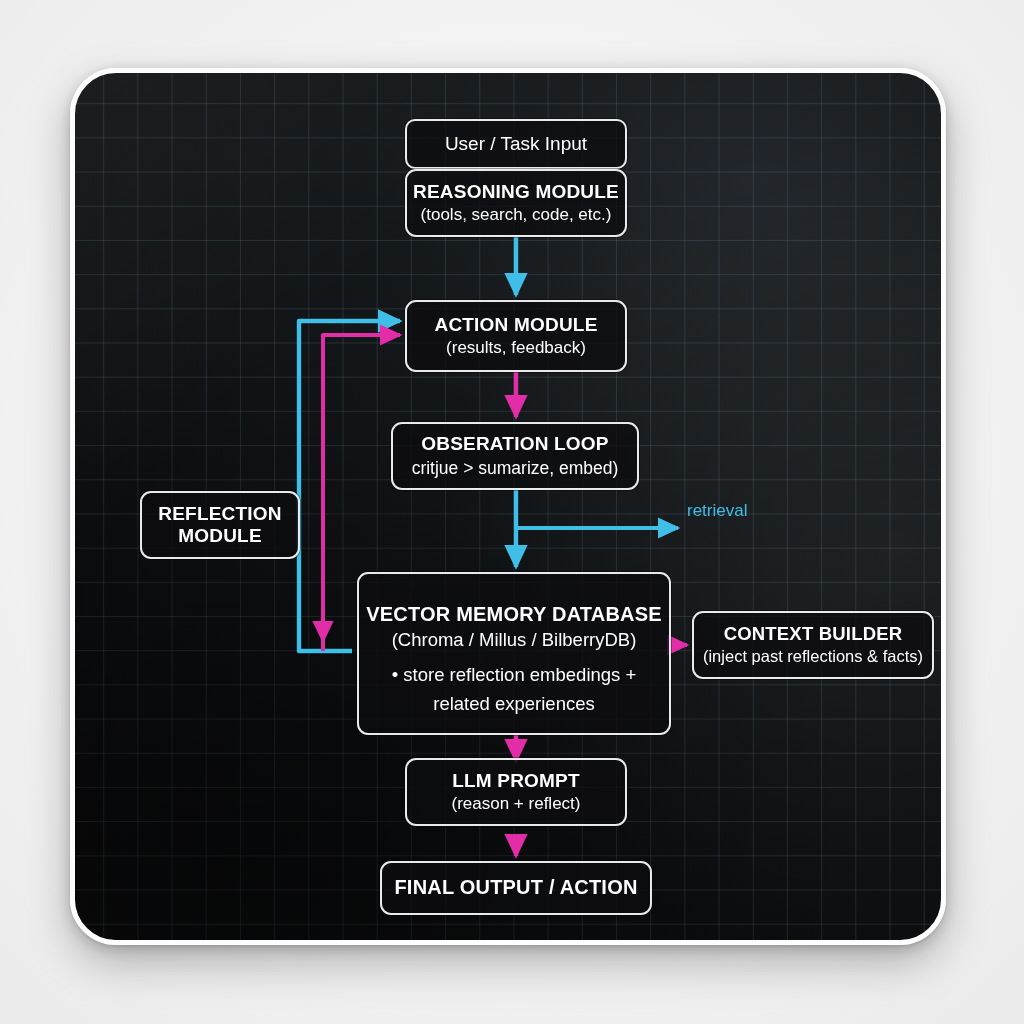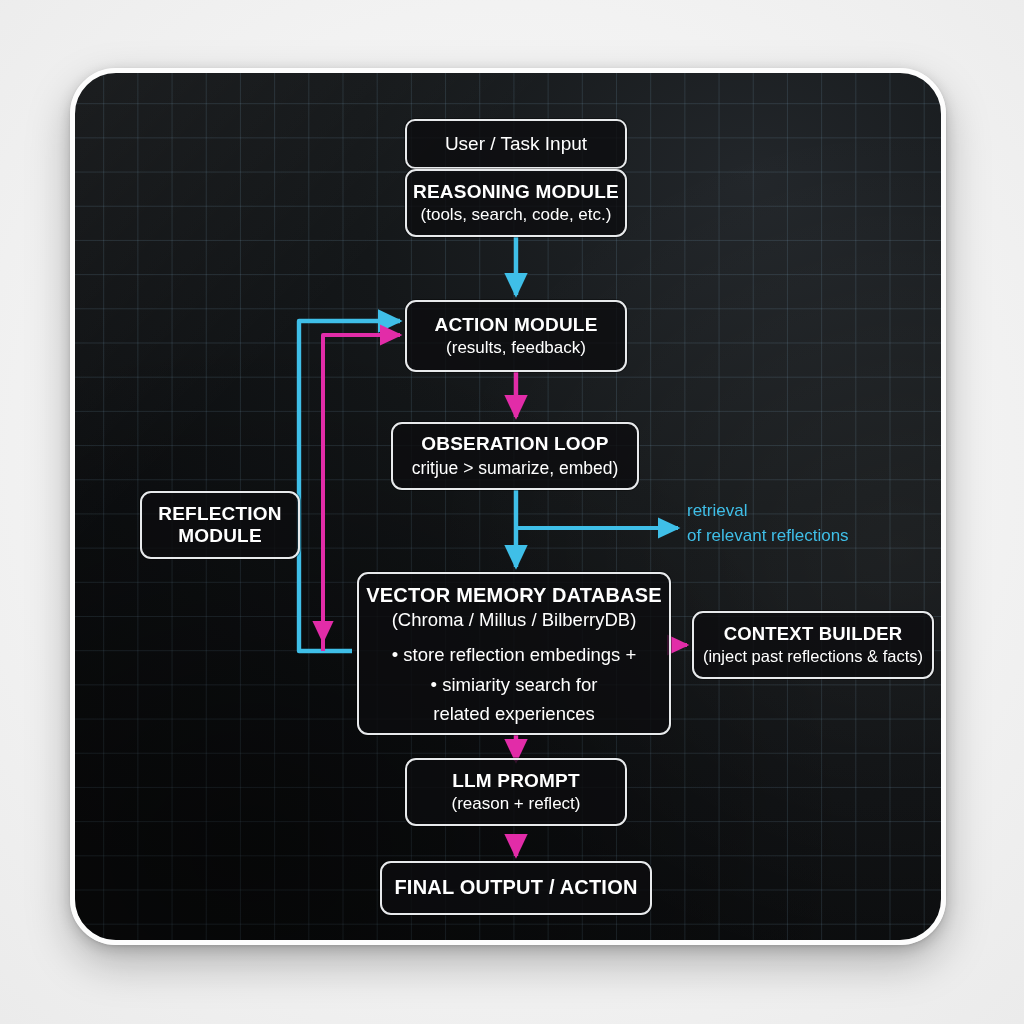--- a/index.html
+++ b/index.html
@@ -102,21 +102,21 @@
     font-weight: normal;
   }
   .bullets div { white-space: nowrap; }
 
   
   #n-user      { left: 330px; top:  46px; width: 222px; height: 50px; border-radius: 10px; }
   #n-reason    { left: 330px; top:  96px; width: 222px; height: 68px; }
   #n-action    { left: 330px; top: 227px; width: 222px; height: 72px; }
   #n-observ    { left: 316px; top: 349px; width: 248px; height: 68px; }
   #n-reflect   { left:  65px; top: 418px; width: 160px; height: 68px; }
-  #n-vector    { left: 282px; top: 499px; width: 314px; height: 163px; padding-top: 20px; justify-content: flex-end; }
+  #n-vector    { left: 282px; top: 499px; width: 314px; height: 163px; padding-top: 20px; }
   #n-context   { left: 617px; top: 538px; width: 242px; height: 68px; }
   #n-llm       { left: 330px; top: 685px; width: 222px; height: 68px; }
   #n-final     { left: 305px; top: 788px; width: 272px; height: 54px; justify-content: center; }
 
   #n-observ .sub { font-size: 17.5px; }
   #n-vector .ttl { font-size: 20px; }
   #n-vector .sub { font-size: 18.5px; }
   #n-context .ttl { font-size: 18.5px; }
   #n-context .sub { font-size: 16.5px; }
   #n-final .ttl { font-size: 20px; }
@@ -203,39 +203,37 @@
     <div class="node" id="n-reflect">
       <div class="ttl">REFLECTION</div>
       <div class="ttl">MODULE</div>
     </div>
 
     <div class="node" id="n-vector">
       <div class="ttl">VECTOR MEMORY DATABASE</div>
       <div class="sub">(Chroma / Millus / BilberryDB)</div>
       <div class="bullets">
         <div>• store reflection embedings +</div>
-        <div>• simiarity search for</div>
         <div>related experiences</div>
       </div>
     </div>
 
     <div class="node" id="n-context">
       <div class="ttl">CONTEXT BUILDER</div>
       <div class="sub">(inject past reflections &amp; facts)</div>
     </div>
 
     <div class="node" id="n-llm">
       <div class="ttl">LLM PROMPT</div>
       <div class="sub">(reason + reflect)</div>
     </div>
 
     <div class="node" id="n-final">
       <div class="ttl">FINAL OUTPUT / ACTION</div>
     </div>
 
     <div id="lbl-retrieval">
       <div>retrieval</div>
-      <div>of relevant reflections</div>
     </div>
 
     <div id="vignette"></div>
   </div>
 </div>
 
 </body></html>

